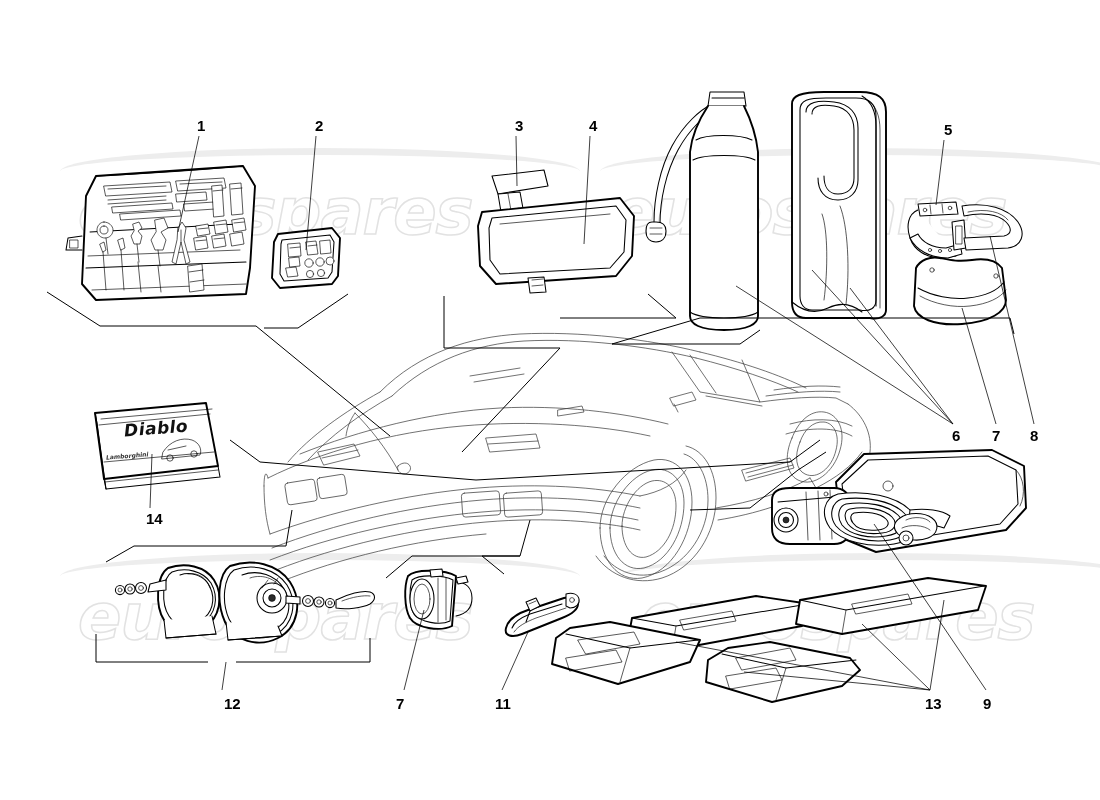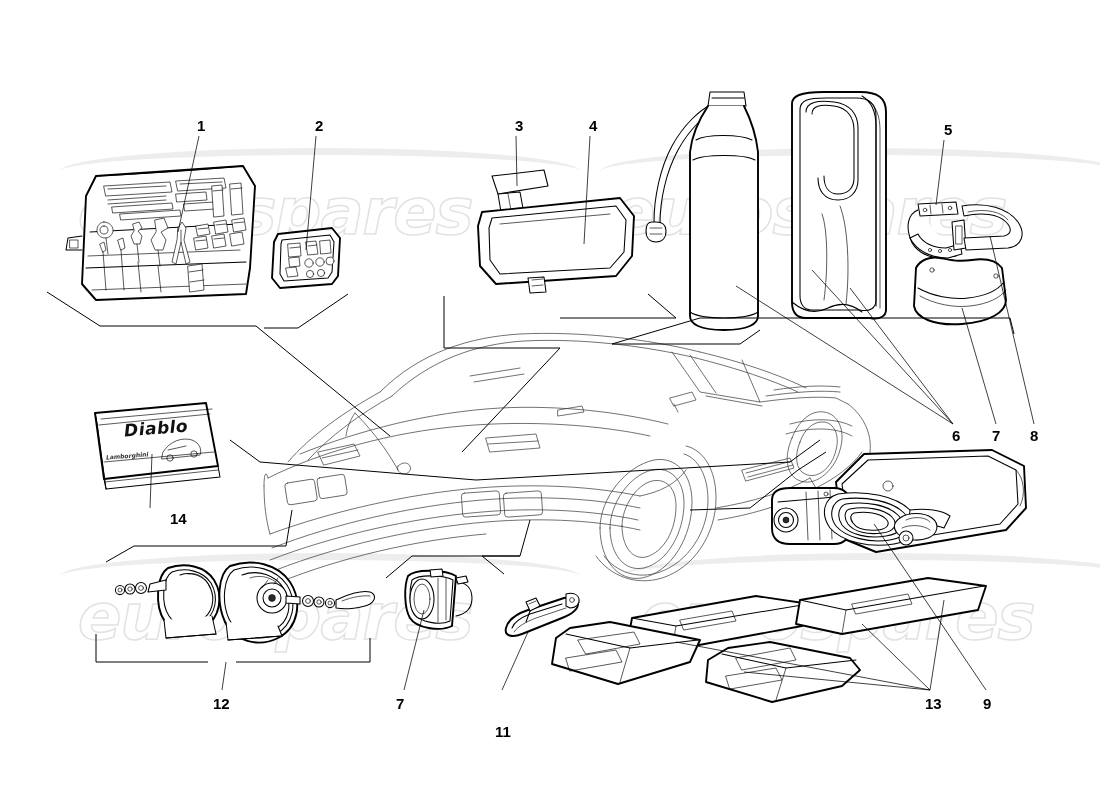--- a/index.html
+++ b/index.html
@@ -555,18 +555,18 @@
   <div class="callout" style="left:197px;  top:118px;">1</div>
   <div class="callout" style="left:315px;  top:118px;">2</div>
   <div class="callout" style="left:515px;  top:118px;">3</div>
   <div class="callout" style="left:589px;  top:118px;">4</div>
   <div class="callout" style="left:944px;  top:122px;">5</div>
   <div class="callout" style="left:952px;  top:428px;">6</div>
   <div class="callout" style="left:992px;  top:428px;">7</div>
   <div class="callout" style="left:1030px; top:428px;">8</div>
   <div class="callout" style="left:983px;  top:696px;">9</div>
   <div class="callout" style="left:925px;  top:696px;">13</div>
-  <div class="callout" style="left:495px;  top:696px;margin-top:28px;">11</div>
-  <div class="callout" style="left:213px;  top:696px;">12</div>
+  <div class="callout" style="left:495px;  top:696px;">11</div>
+  <div class="callout" style="left:224px;  top:696px;">12</div>
   <div class="callout" style="left:396px;  top:696px;">7</div>
-  <div class="callout" style="left:146px;  top:511px;margin-left:24px;">14</div>
+  <div class="callout" style="left:146px;  top:511px;">14</div>
 
 </div>
 
 </body></html>

